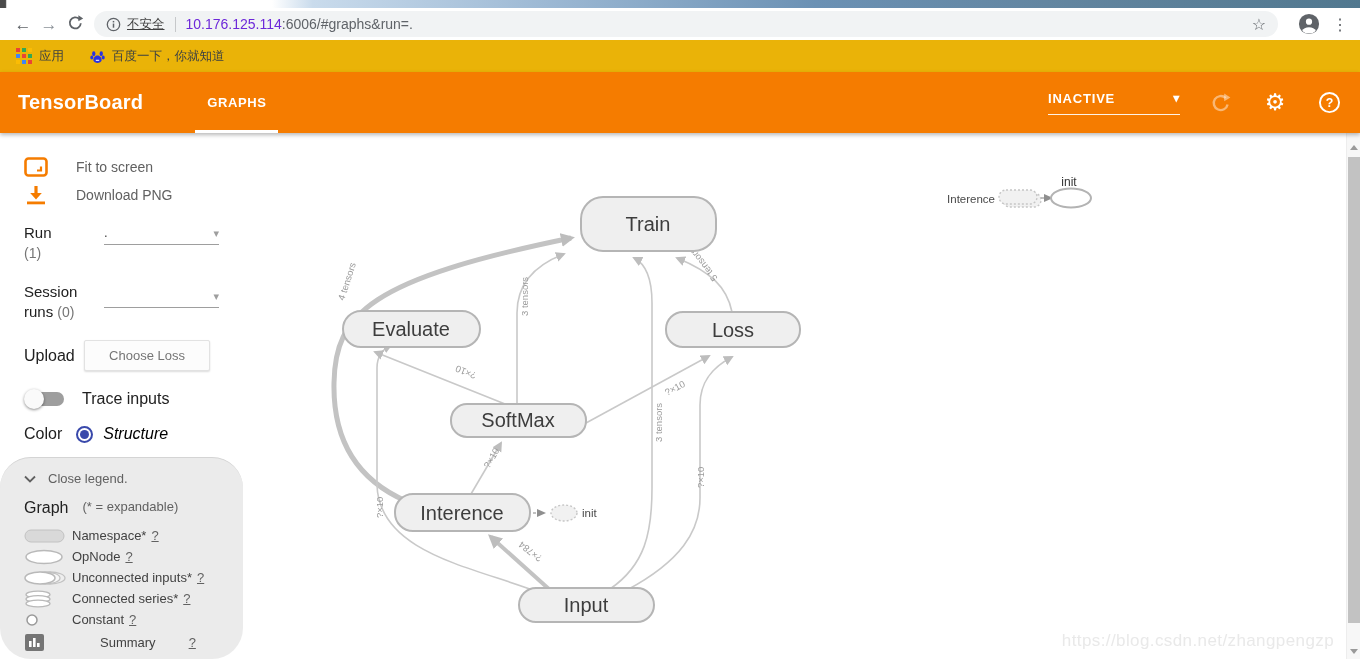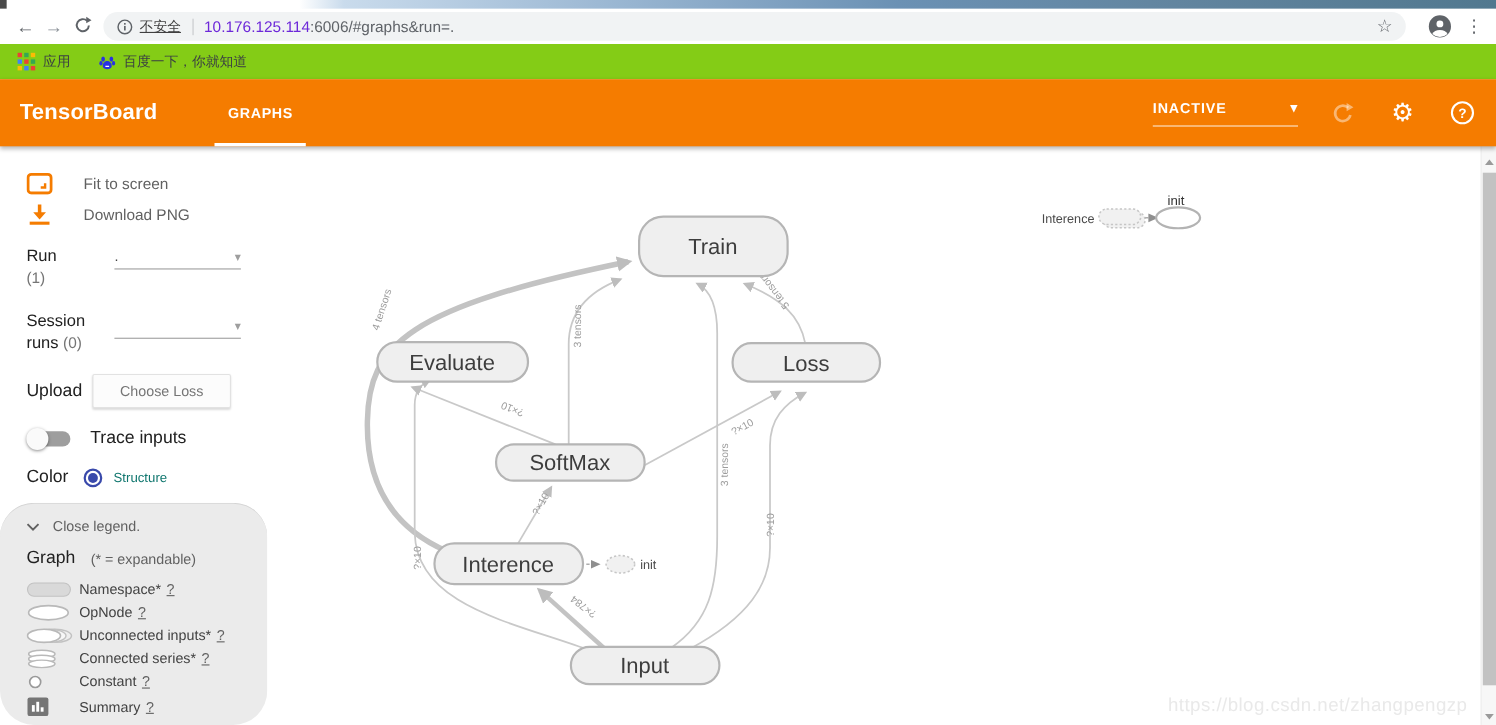--- a/index.html
+++ b/index.html
@@ -16,21 +16,21 @@
   .omnibox { flex:1; height:26px; background:#f1f3f4; border-radius:13px;
     display:flex; align-items:center; padding:0 12px; margin:0 10px 0 6px; }
   .sec-label { font-size:12.5px; color:#404040; margin-left:6px;text-decoration:underline; }
   .vsep { width:1px; height:15px; background:#c6c8ca; margin:0 10px; }
   .url { font-size:14px; color:#6d28d9; }
   .url-rest { color:#5f6368; }
   .star { margin-left:auto; font-size:16px; color:#5f6368; }
   .avatar { width:22px; height:22px; margin:0 10px; }
   .menu-dots { font-size:16px; color:#5f6368; width:20px; text-align:center; }
   .bookmarks { height:32px; display:flex; align-items:center; padding:0 16px; gap:8px;
-    font-size:12.5px; color:#3c4043; background:#84cc16; }
+    font-size:12.5px; color:#3c4043; background:#eab308; }
   .bm { display:flex; align-items:center; gap:7px; margin-right:18px; }
   .apps-grid { display:grid; grid-template-columns:repeat(3,4px); grid-gap:2px; }
   .apps-grid i { width:4px; height:4px; display:block; }
 
   
   .tb-header { height:61px; background:#f57c00; display:flex; align-items:center;
     padding:0 18px; color:#fff; position:relative; z-index:6;
     box-shadow:0 2px 4px rgba(0,0,0,0.28); }
   .tb-title { font-size:20px; font-weight:bold; letter-spacing:0.2px;text-align:center; }
   .tab { margin-left:64px; height:100%; display:flex; align-items:center;
@@ -62,26 +62,26 @@
   .toggle { width:44px; height:20px; position:relative; margin-right:14px; flex-shrink:0; }
   .toggle .track { position:absolute; left:6px; top:3px; width:34px; height:14px;
     border-radius:7px; background:#9e9e9e; }
   .toggle .knob { position:absolute; left:0; top:0; width:20px; height:20px;
     border-radius:50%; background:#fafafa; box-shadow:0 1px 3px rgba(0,0,0,0.45); }
   .inline-row { display:flex; align-items:center; margin-top:18px; }
   .big-label { font-size:16px; color:#212121; }
   .radio { width:17px; height:17px; border:2px solid #3949ab; border-radius:50%;
     margin:0 10px 0 14px; display:flex; align-items:center; justify-content:center; flex-shrink:0; }
   .radio .dot { width:9px; height:9px; border-radius:50%; background:#3949ab; }
-  .radio-label { font-size:12px; color:#0f766e; }
+  .radio-label { font-size:16px; color:#000000;font-style:italic; }
 
   .legend { flex:1; background:#ebebeb; border-top:1px solid #d4d4d4; margin-top:14px;
     padding:13px 0 0 24px; overflow:hidden; font-size:13px; color:#424242;border-radius:31px; }
   .close-row { display:flex; align-items:center; gap:12px; color:#616161; margin-bottom:13px; }
-  .graph-row { display:flex; align-items:center; gap:14px; margin-bottom:8px; }
+  .graph-row { display:flex; align-items:flex-start; gap:14px; margin-bottom:8px; }
   .graph-title { font-size:16px; color:#212121; }
   .note { font-size:13px; color:#616161; }
   .lrow { display:flex; align-items:center; height:21px; }
   .licon { width:48px; display:flex; align-items:center; flex-shrink:0; }
   .qlink { color:#616161; text-decoration:underline; margin-left:5px; }
 
   .main { position:relative; flex:1; background:#fff; }
   svg.graphsvg { position:absolute; left:0; top:0; }
   .node rect { fill:#efefef; stroke:#b5b5b5; stroke-width:2; }
   .node text { font-size:20px; fill:#3d3d3d; }
@@ -314,21 +314,21 @@
       </div>
       <div class="lrow">
         <span class="licon">
             <svg width="44" height="14">
           <circle cx="8" cy="7" r="5" fill="#fff" stroke="#9a9a9a" stroke-width="1.5"></circle>
             </svg>
           </span>
         <span>Constant</span>
         <span class="qlink">?</span>
       </div>
-      <div class="lrow" style="height:25px;">
+      <div class="lrow" style="height:25px;gap:28px;">
         <span class="licon">
             <svg width="44" height="19">
           <rect x="1" y="1" width="19" height="17" rx="2" fill="#757575"></rect>
           <rect x="5" y="8" width="2.6" height="6" fill="#fff"></rect>
           <rect x="9" y="5" width="2.6" height="9" fill="#fff"></rect>
           <rect x="13" y="10" width="2.6" height="4" fill="#fff"></rect>
             </svg>
           </span>
         <span>Summary</span>
         <span class="qlink">?</span>

